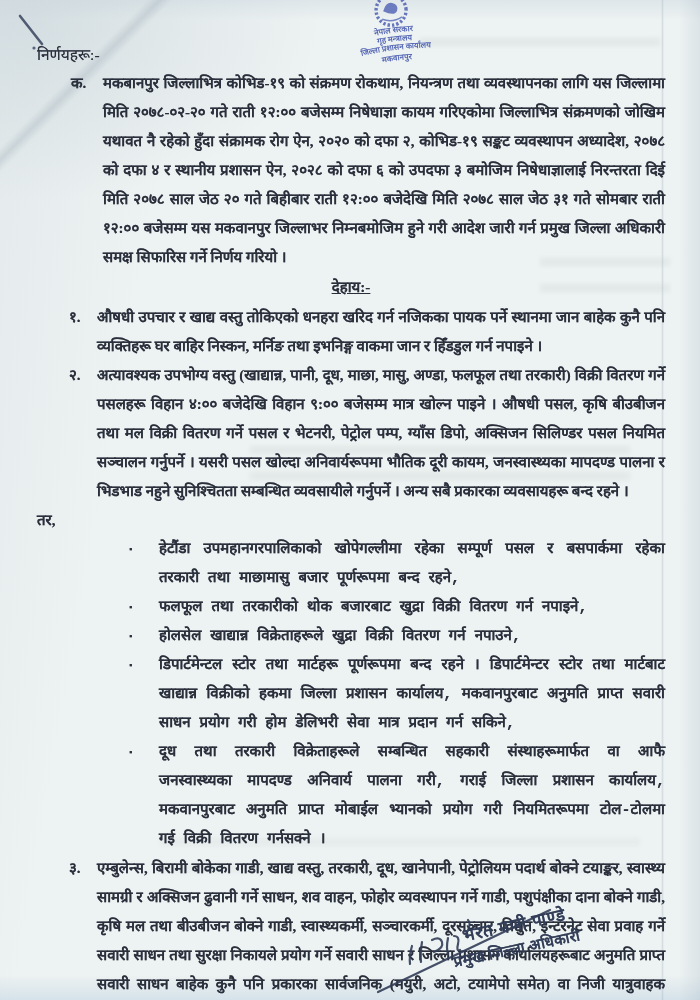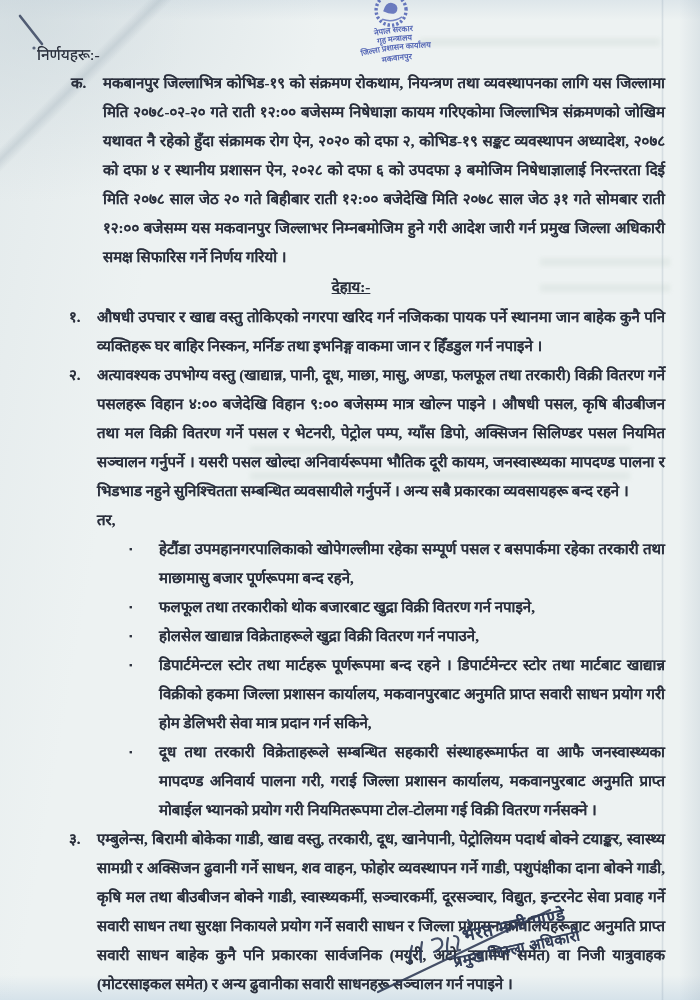--- a/index.html
+++ b/index.html
@@ -49,25 +49,25 @@
   }
   .heading { font-weight:400; font-size:15.5px; }
   .row { display:flex; align-items:flex-start; }
   .row .lbl { flex:none; text-align:left; }
   .row .txt { flex:1; text-align:justify; }
   .ka-row { margin-left:34px; }
   .ka-row .lbl { width:32px; }
   .subheading { text-align:center; font-weight:700; margin:1px 0 1px 0;text-decoration:underline; }
   .num-row { margin-left:32px; }
   .num-row .lbl { width:28px; }
-  .tar { margin-left:60px; }
+  .tar { }
   .bullets { margin-left:92px; }
   .bullet-row { display:flex; align-items:flex-start; }
   .bullet-row .marker { flex:none; width:30px; font-size:9px; line-height:29px; }
-  .bullet-row .txt { flex:1; text-align:justify; }
+  .bullet-row .txt { flex:1; text-align:justify;font-family:Liberation Mono, monospace; }
 
   .signature { position:absolute; left:388px; top:898px; width:300px; height:102px; color:#333e58; }
   .sig-strokes { position:absolute; left:-14px; top:-4px; }
   .sig-text { position:absolute; left:72px; top:26px; transform:rotate(-12deg); transform-origin:left top;
     font-weight:600; text-shadow:0 0 .6px rgba(51,62,88,.6); }
   .sig-name { font-size:17px; letter-spacing:1px; }
   .sig-title { font-size:15px; margin-left:-14px; margin-top:2px; letter-spacing:.5px; }
 </style>
 </head>
 <body>
@@ -119,21 +119,21 @@
 
   <div class="row ka-row">
     <span class="lbl">क.</span>
     <span class="txt">मकबानपुर जिल्लाभित्र कोभिड-१९ को संक्रमण रोकथाम, नियन्त्रण तथा व्यवस्थापनका लागि यस जिल्लामा मिति २०७८-०२-२० गते राती १२:०० बजेसम्म निषेधाज्ञा कायम गरिएकोमा जिल्लाभित्र संक्रमणको जोखिम यथावत नै रहेको हुँदा संक्रामक रोग ऐन, २०२० को दफा २, कोभिड-१९ सङ्कट व्यवस्थापन अध्यादेश, २०७८ को दफा ४ र स्थानीय प्रशासन ऐन, २०२८ को दफा ६ को उपदफा ३ बमोजिम निषेधाज्ञालाई निरन्तरता दिई मिति २०७८ साल जेठ २० गते बिहीबार राती १२:०० बजेदेखि मिति २०७८ साल जेठ ३१ गते सोमबार राती १२:०० बजेसम्म यस मकवानपुर जिल्लाभर निम्नबमोजिम हुने गरी आदेश जारी गर्न प्रमुख जिल्ला अधिकारी समक्ष सिफारिस गर्ने निर्णय गरियो ।</span>
   </div>
 
   <div class="subheading">देहाय:-</div>
 
   <div class="row num-row">
     <span class="lbl">१.</span>
-    <span class="txt">औषधी उपचार र खाद्य वस्तु तोकिएको नगरपा खरिद गर्न नजिकका पायक पर्ने स्थानमा जान बाहेक कुनै पनि व्यक्तिहरू घर बाहिर निस्कन, मर्निङ तथा इभनिङ्ग वाकमा जान र हिँडडुल गर्न नपाइने ।</span>
+    <span class="txt">औषधी उपचार र खाद्य वस्तु तोकिएको धनहरा खरिद गर्न नजिकका पायक पर्ने स्थानमा जान बाहेक कुनै पनि व्यक्तिहरू घर बाहिर निस्कन, मर्निङ तथा इभनिङ्ग वाकमा जान र हिँडडुल गर्न नपाइने ।</span>
   </div>
 
   <div class="row num-row">
     <span class="lbl">२.</span>
     <span class="txt">अत्यावश्यक उपभोग्य वस्तु (खाद्यान्न, पानी, दूध, माछा, मासु, अण्डा, फलफूल तथा तरकारी) विक्री वितरण गर्ने पसलहरू विहान ४:०० बजेदेखि विहान ९:०० बजेसम्म मात्र खोल्न पाइने । औषधी पसल, कृषि बीउबीजन तथा मल विक्री वितरण गर्ने पसल र भेटनरी, पेट्रोल पम्प, ग्याँस डिपो, अक्सिजन सिलिण्डर पसल नियमित सञ्चालन गर्नुपर्ने । यसरी पसल खोल्दा अनिवार्यरूपमा भौतिक दूरी कायम, जनस्वास्थ्यका मापदण्ड पालना र भिडभाड नहुने सुनिश्चितता सम्बन्धित व्यवसायीले गर्नुपर्ने । अन्य सबै प्रकारका व्यवसायहरू बन्द रहने ।</span>
   </div>
   <div class="tar">तर,</div>
 
   <div class="bullets">
     <div class="bullet-row">

